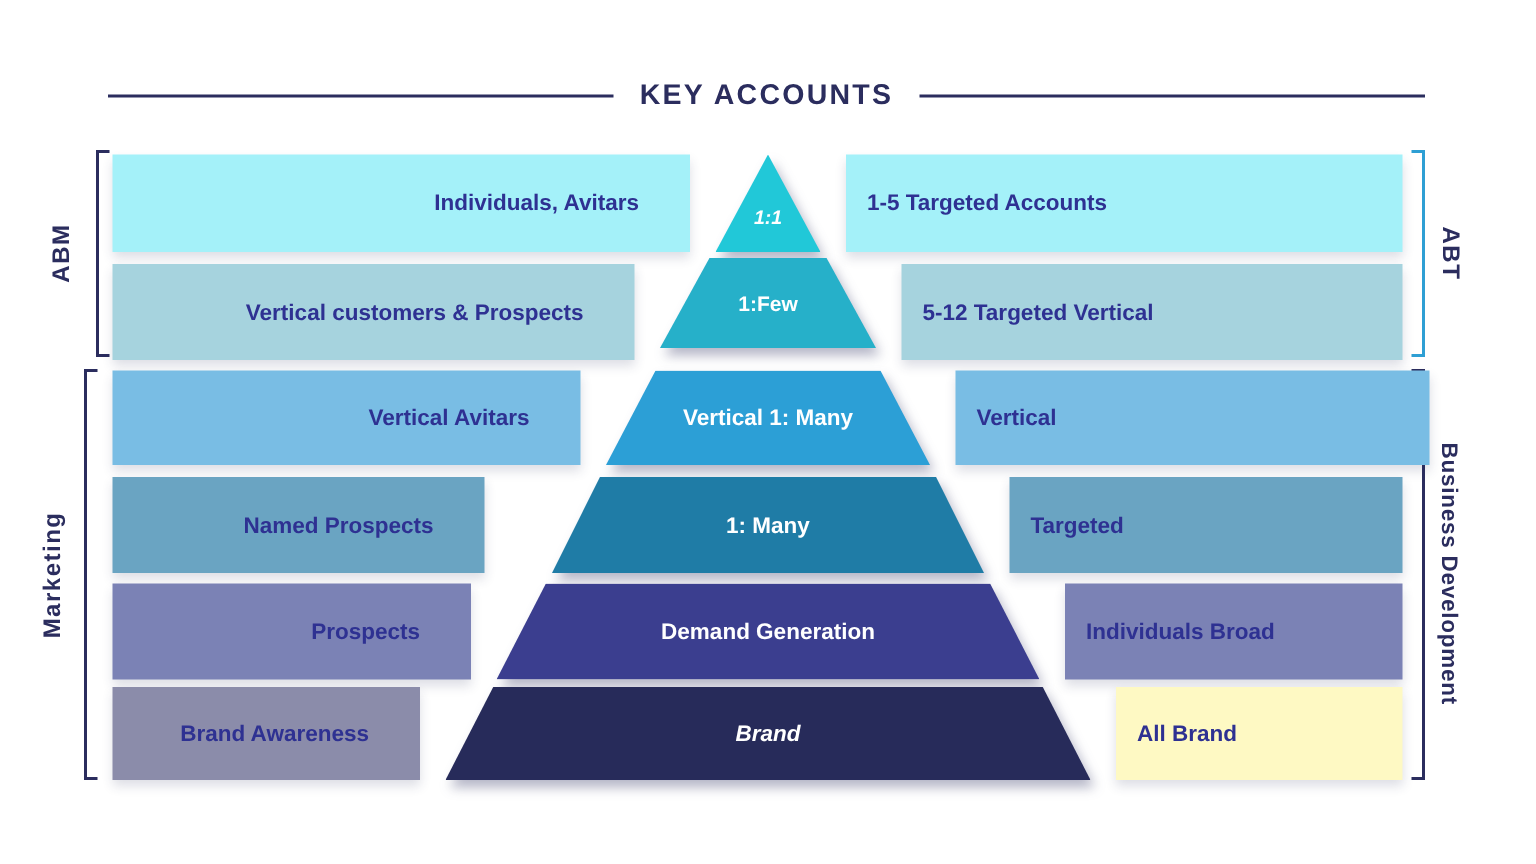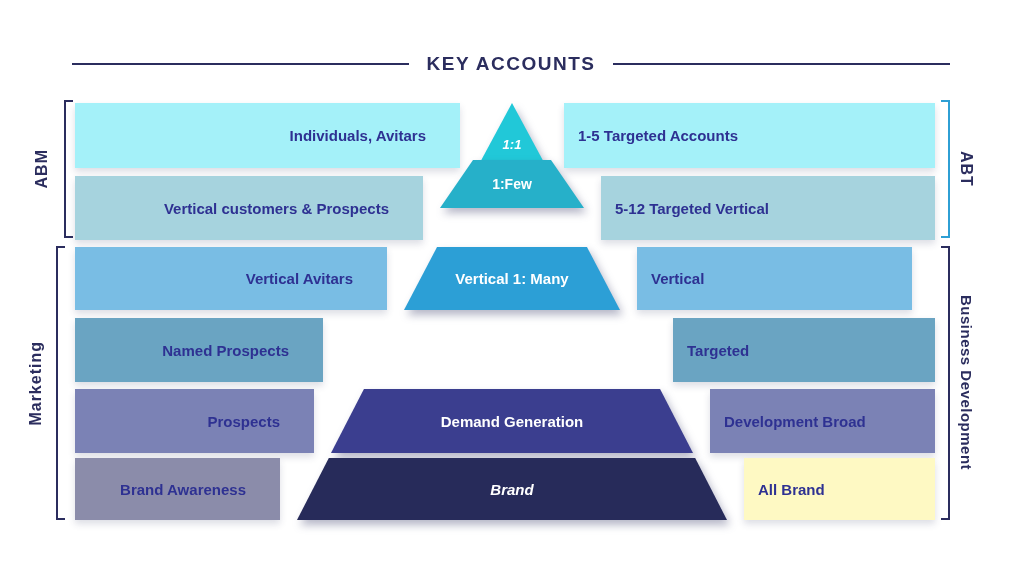--- a/index.html
+++ b/index.html
@@ -23,32 +23,32 @@
   .band-right{justify-content:flex-start;padding-left:14px;}
   .band span{font-weight:bold;font-size:15px;color:var(--text);white-space:nowrap;}
   .band-left.r0{top:103px;left:75px;width:385px;height:65px;}
   .band-left.r1{top:176px;left:75px;width:348px;height:64px;}
   .band-left.r2{top:247px;left:75px;width:312px;height:63px;}
   .band-left.r3{top:318px;left:75px;width:248px;height:64px;}
   .band-left.r4{top:389px;left:75px;width:239px;height:64px;}
   .band-left.r5{top:458px;left:75px;width:205px;height:62px;}
   .band-right.r0{top:103px;left:564px;width:371px;height:65px;}
   .band-right.r1{top:176px;left:601px;width:334px;height:64px;}
-  .band-right.r2{top:247px;left:637px;width:275px;height:63px;}
+  .band-right.r2{top:247px;left:637px;width:316px;height:63px;}
   .band-right.r3{top:318px;left:673px;width:262px;height:64px;}
   .band-right.r4{top:389px;left:710px;width:225px;height:64px;}
   .band-right.r5{top:458px;left:744px;width:191px;height:62px;}
   
   .segment{position:absolute;filter:drop-shadow(3px 5px 4px rgba(44,47,94,.35));}
   .seg-shape{width:100%;height:100%;display:flex;align-items:center;justify-content:center;}
   .seg-shape span{color:#ffffff;font-weight:bold;white-space:nowrap;}
   .segment.r0{top:103px;left:477px;width:70px;height:65px;}
   .segment.r0 .seg-shape{clip-path:polygon(50% 0,100% 100%,0 100%);padding-top:18px;}
   .segment.r0 span{font-size:13px;}
-  .segment.r1{top:160px;left:440px;width:144px;height:48px;text-align:right;}
+  .segment.r1{top:172px;left:440px;width:144px;height:60px;text-align:right;}
   .segment.r1 .seg-shape{clip-path:polygon(22.9% 0,77.1% 0,100% 100%,0 100%);}
   .segment.r1 span{font-size:14px;}
   .segment.r2{top:247px;left:404px;width:216px;height:63px;}
   .segment.r2 .seg-shape{clip-path:polygon(15.3% 0,84.7% 0,100% 100%,0 100%);}
   .segment.r2 span{font-size:15px;}
   .segment.r3{top:318px;left:368px;width:288px;height:64px;}
   .segment.r3 .seg-shape{clip-path:polygon(11.1% 0,88.9% 0,100% 100%,0 100%);}
   .segment.r3 span{font-size:15px;}
   .segment.r4{top:389px;left:331px;width:362px;height:64px;}
   .segment.r4 .seg-shape{clip-path:polygon(9.1% 0,90.9% 0,100% 100%,0 100%);}
@@ -134,34 +134,39 @@
       <span>Vertical 1: Many</span>
     </div>
   </div>
   <div class="band band-right r2" style="background: rgb(121, 189, 228);">
     <span>Vertical</span>
   </div>
 
   <div class="band band-left r3" style="background: rgb(106, 164, 194);">
     <span>Named Prospects</span>
   </div>
+  <div class="segment r3">
+    <div class="seg-shape" style="background: rgb(31, 124, 166);">
+      <span>1: Many</span>
+    </div>
+  </div>
   <div class="band band-right r3" style="background: rgb(106, 164, 194);">
     <span>Targeted</span>
   </div>
 
   <div class="band band-left r4" style="background: rgb(123, 130, 181);">
     <span>Prospects</span>
   </div>
   <div class="segment r4">
     <div class="seg-shape" style="background: rgb(59, 62, 143);">
       <span>Demand Generation</span>
     </div>
   </div>
   <div class="band band-right r4" style="background: rgb(123, 130, 181);">
-    <span>Development Broad</span>
+    <span>Individuals Broad</span>
   </div>
 
   <div class="band band-left r5" style="background: rgb(139, 140, 170);">
     <span>Brand Awareness</span>
   </div>
   <div class="segment r5">
     <div class="seg-shape" style="background: rgb(39, 43, 90);">
       <span>Brand</span>
     </div>
   </div>

